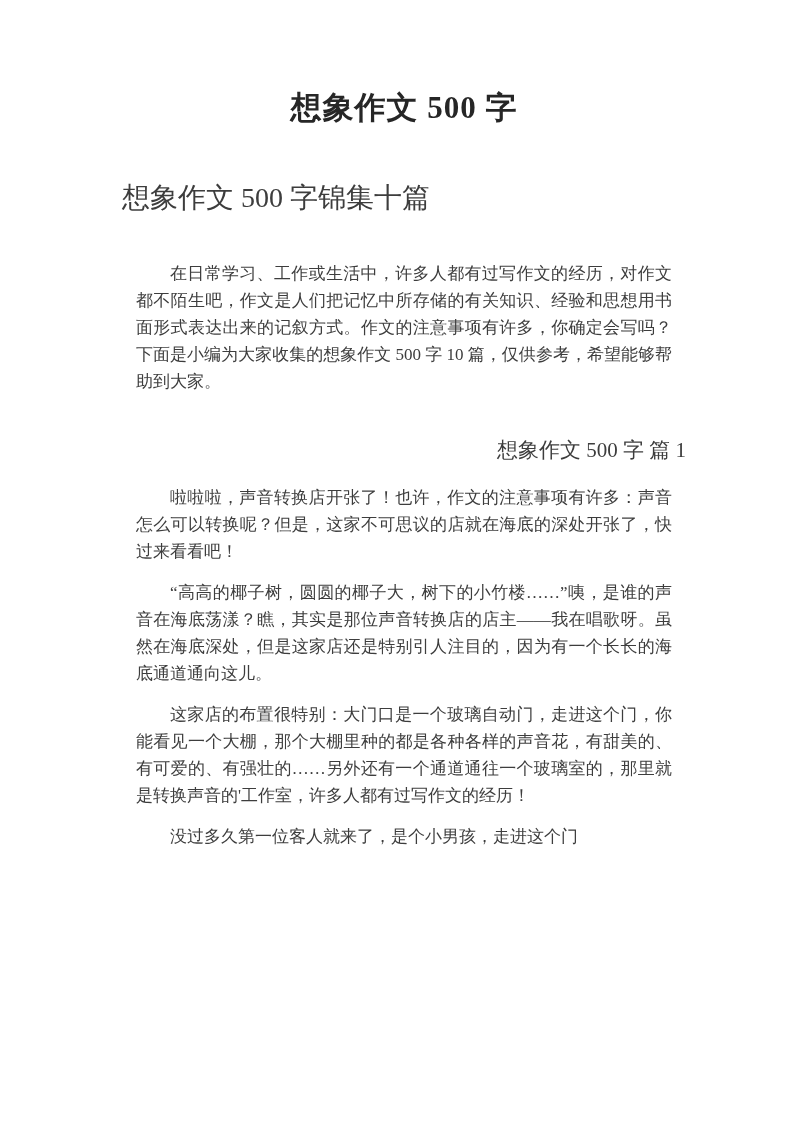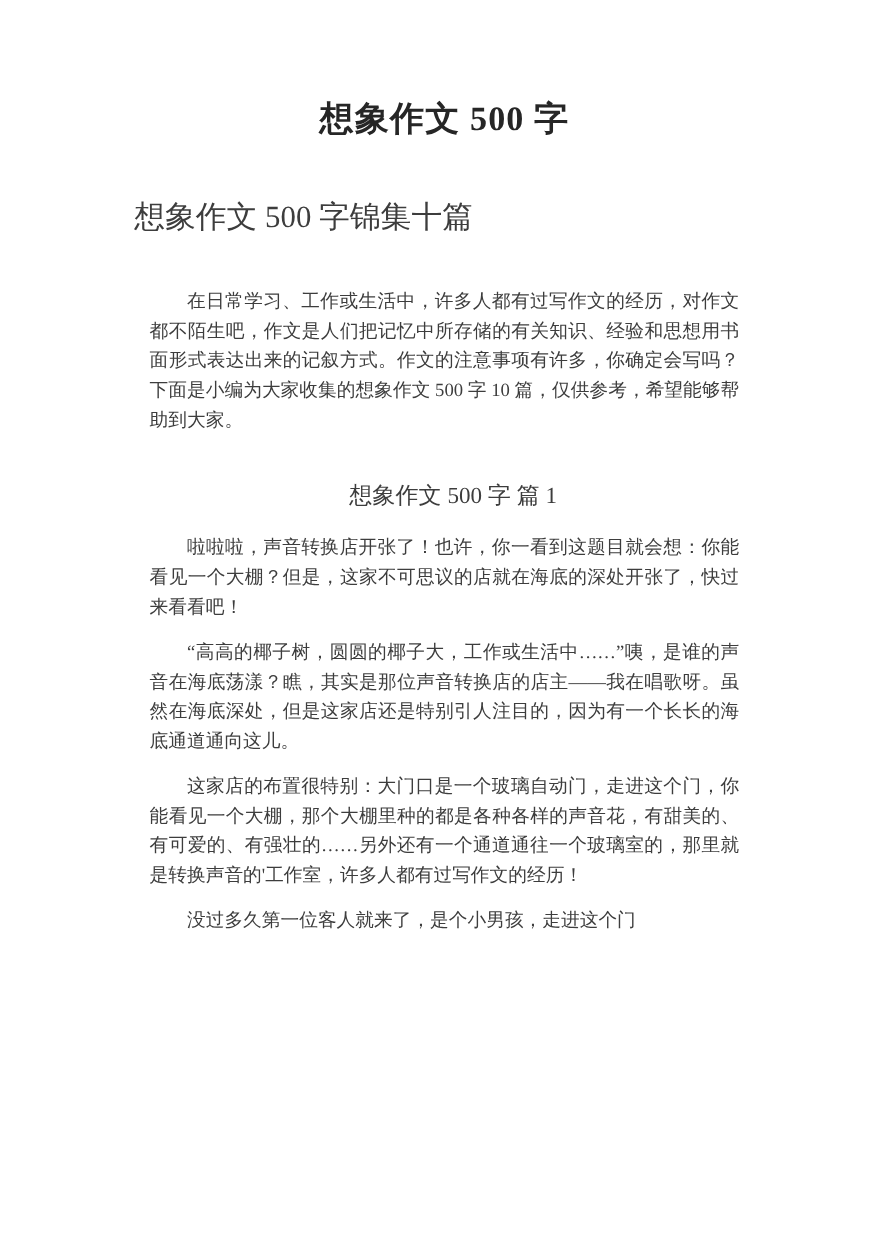--- a/index.html
+++ b/index.html
@@ -44,38 +44,38 @@
     overflow-wrap: break-word;
   }
   .intro {
     margin-top: 44px;
   }
   .section-heading {
     margin: 37px 0 0 16px;
     font-size: 21px;
     line-height: 37.5px;
     font-weight: 400;
-    text-align: center;
+    text-align: right;
   }
   .last-para {
     text-align: left;
   }
 </style>
 </head>
 <body>
 
 <div class="page">
   <h1 class="title">想象作文 500 字</h1>
 
   <p class="subtitle">想象作文 500 字锦集十篇</p>
 
   <p class="body-para intro">在日常学习、工作或生活中，许多人都有过写作文的经历，对作文都不陌生吧，作文是人们把记忆中所存储的有关知识、经验和思想用书面形式表达出来的记叙方式。作文的注意事项有许多，你确定会写吗？下面是小编为大家收集的想象作文 500 字 10 篇，仅供参考，希望能够帮助到大家。</p>
 
   <p class="section-heading">想象作文 500 字 篇 1</p>
 
-  <p class="body-para">啦啦啦，声音转换店开张了！也许，你一看到这题目就会想：你能看见一个大棚？但是，这家不可思议的店就在海底的深处开张了，快过来看看吧！</p>
+  <p class="body-para">啦啦啦，声音转换店开张了！也许，作文的注意事项有许多：声音怎么可以转换呢？但是，这家不可思议的店就在海底的深处开张了，快过来看看吧！</p>
 
-  <p class="body-para">“高高的椰子树，圆圆的椰子大，工作或生活中……”咦，是谁的声音在海底荡漾？瞧，其实是那位声音转换店的店主——我在唱歌呀。虽然在海底深处，但是这家店还是特别引人注目的，因为有一个长长的海底通道通向这儿。</p>
+  <p class="body-para">“高高的椰子树，圆圆的椰子大，树下的小竹楼……”咦，是谁的声音在海底荡漾？瞧，其实是那位声音转换店的店主——我在唱歌呀。虽然在海底深处，但是这家店还是特别引人注目的，因为有一个长长的海底通道通向这儿。</p>
 
   <p class="body-para">这家店的布置很特别：大门口是一个玻璃自动门，走进这个门，你能看见一个大棚，那个大棚里种的都是各种各样的声音花，有甜美的、有可爱的、有强壮的……另外还有一个通道通往一个玻璃室的，那里就是转换声音的'工作室，许多人都有过写作文的经历！</p>
 
   <p class="body-para last-para">没过多久第一位客人就来了，是个小男孩，走进这个门</p>
 </div>
 
 </body></html>

